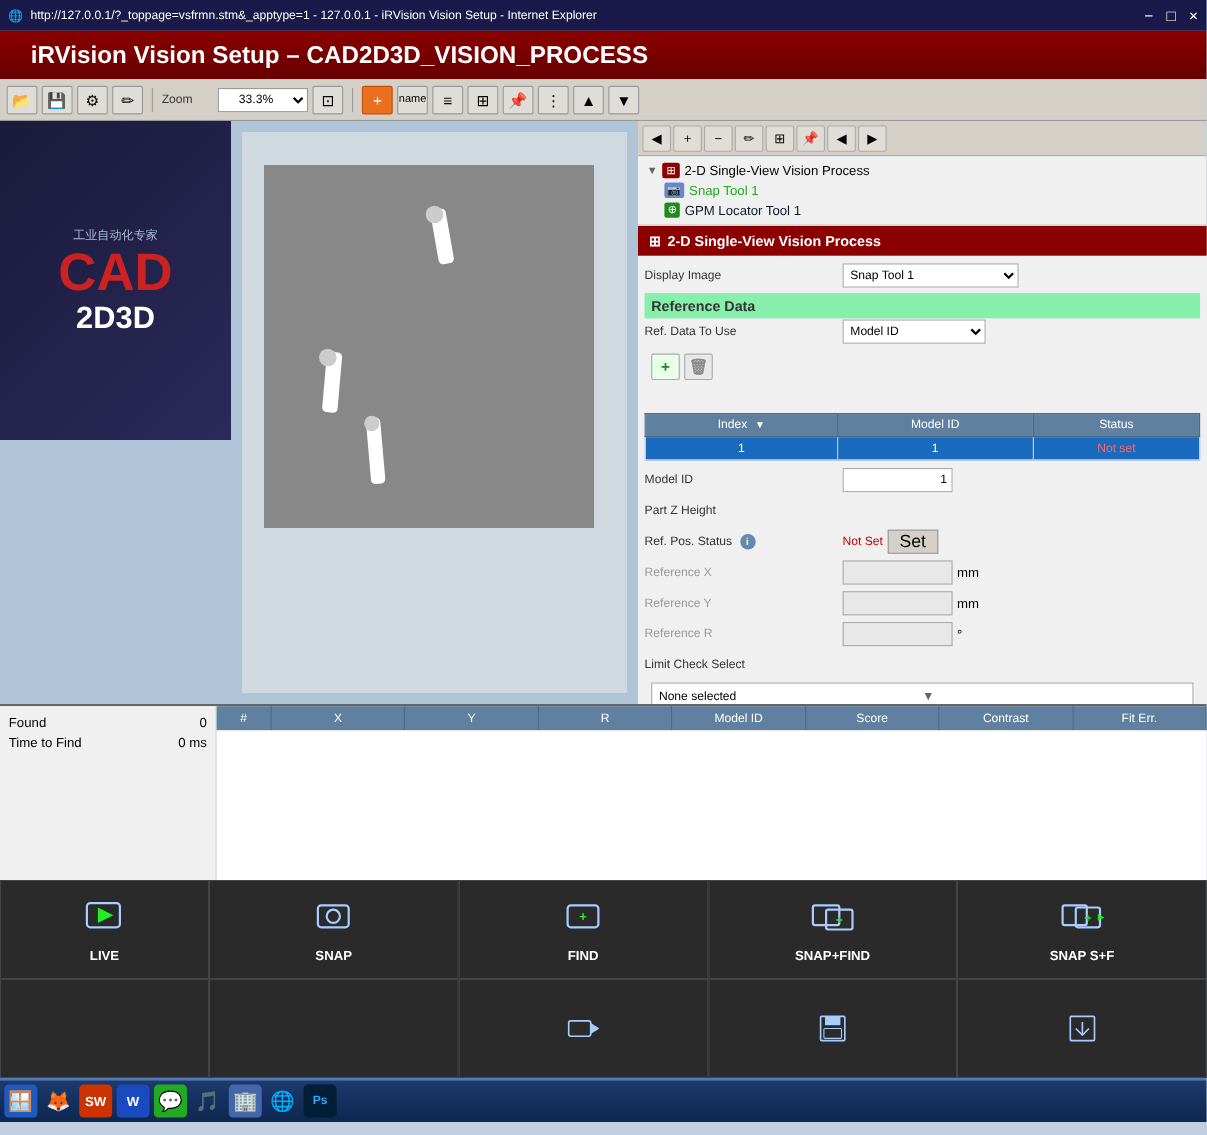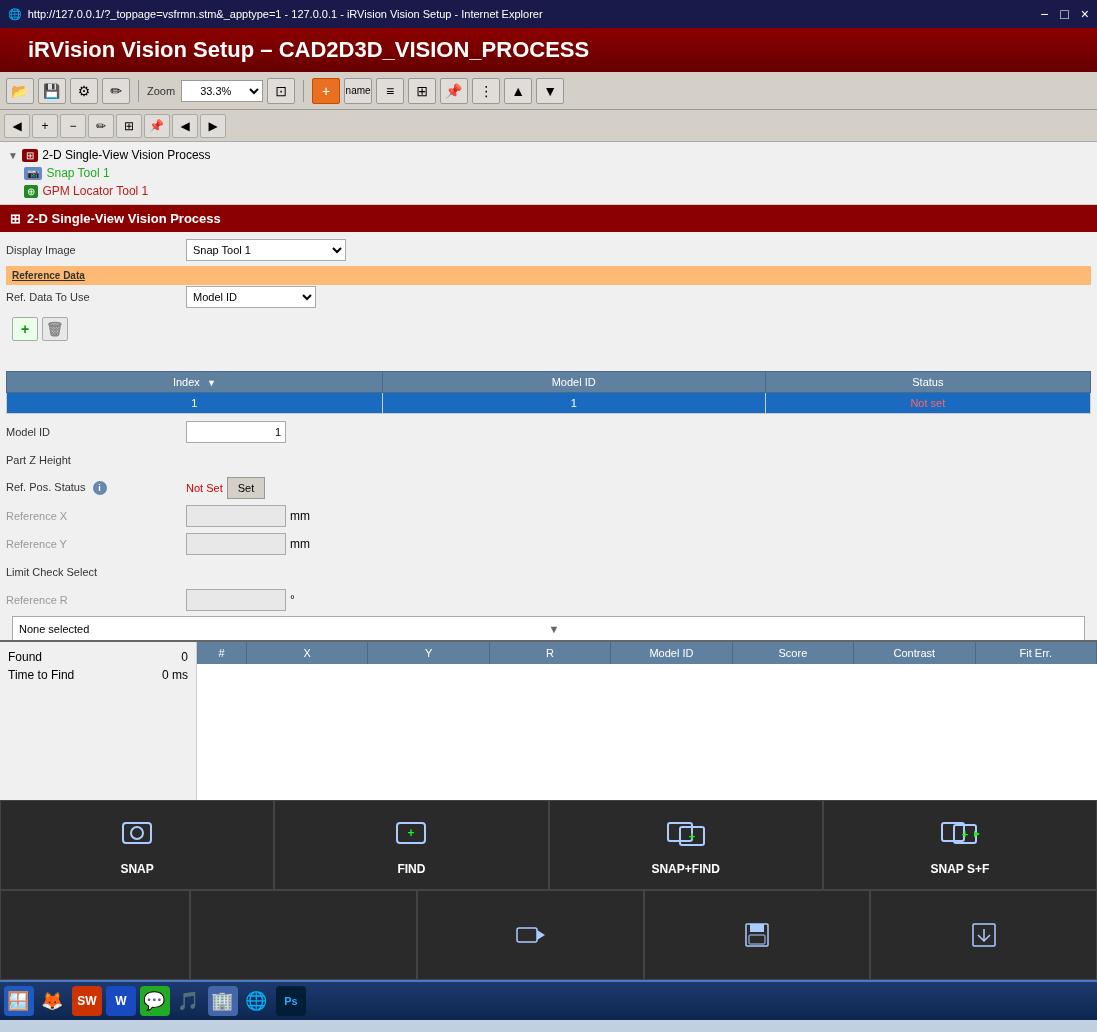--- a/index.html
+++ b/index.html
@@ -44,21 +44,21 @@
     .toolbar-btn {
       width: 28px; height: 26px;
       background: #e0ddd8;
       border: 1px solid #999;
       border-radius: 2px;
       display: flex; align-items: center; justify-content: center;
       cursor: pointer;
       font-size: 14px;
     }
     .toolbar-separator { width: 1px; height: 22px; background: #999; margin: 0 4px; }
-    .zoom-label { font-size: 11px; color: #333; margin-right: 2px; }
+    .zoom-label { font-size: 11px; color: #333; margin-right: 19px; }
     .zoom-select {
       height: 22px; font-size: 11px; border: 1px solid #999; background: white; padding: 0 14px;
     }
 
     
     .main-layout {
       display: flex;
       height: calc(100vh - 28px - 44px - 38px - 180px);
     }
 
@@ -171,25 +171,24 @@
       height: 22px;
       border: 1px solid #aaa;
       background: white;
       font-size: 11px;
       padding: 0 2px;
     }
 
     
     .section-label {
       padding: 4px 6px;
-      font-size: 10px;
+      font-size: 13px;
       font-weight: bold;
       color: #333;
-      background: #fdba74;
-      text-decoration: underline;
+      background: #86efac;
     }
 
     
     .table-toolbar {
       display: flex; gap: 4px;
       padding: 4px 6px;
     }
     .table-btn {
       width: 26px; height: 24px;
       border: 1px solid #aaa;
@@ -228,21 +227,21 @@
     }
     .data-table tr.selected td.not-set { color: #ff6666; }
     .sort-arrow { margin-left: 4px; font-size: 9px; }
 
     
     .status-not-set { color: #cc0000; font-size: 11px; }
     .btn-set {
       background: #d4d0c8;
       border: 1px solid #999;
       padding: 2px 10px;
-      font-size: 11px;
+      font-size: 16px;
       cursor: pointer;
       height: 22px;
     }
 
     
     .none-selected-dropdown {
       display: flex; align-items: center;
       background: white;
       border: 1px solid #aaa;
       height: 26px;
@@ -401,20 +400,43 @@
   <div class="toolbar-btn">≡</div>
   <div class="toolbar-btn">⊞</div>
   <div class="toolbar-btn">📌</div>
   <div class="toolbar-btn">⋮</div>
   <div class="toolbar-btn">▲</div>
   <div class="toolbar-btn">▼</div>
 </div>
 
 <div class="main-layout" style="height: 530px;">
 
+  <div class="left-panel">
+    <div class="cad-logo">
+      <div class="cad-subtitle">工业自动化专家</div>
+      <div class="cad-main-text">CAD</div>
+      <div class="cad-sub-text">2D3D</div>
+    </div>
+    <div class="canvas-area">
+      <div class="canvas-inner">
+        
+        <svg width="300" height="330">
+
+          <rect x="155" y="40" width="14" height="50" rx="4" fill="white" transform="rotate(-10 162 65)"></rect>
+          <circle cx="155" cy="45" r="8" fill="#ccc"></circle>
+
+          <rect x="55" y="170" width="14" height="55" rx="4" fill="white" transform="rotate(5 62 197)"></rect>
+          <circle cx="58" cy="175" r="8" fill="#ccc"></circle>
+
+          <rect x="95" y="230" width="13" height="60" rx="4" fill="white" transform="rotate(-5 101 260)"></rect>
+          <circle cx="98" cy="235" r="7" fill="#ccc"></circle>
+        </svg>
+      </div>
+    </div>
+  </div>
 
   <div class="right-panel-wrapper">
 
     <div class="tree-toolbar">
       <div class="tree-toolbar-btn">◀</div>
       <div class="tree-toolbar-btn">+</div>
       <div class="tree-toolbar-btn">−</div>
       <div class="tree-toolbar-btn">✏</div>
       <div class="tree-toolbar-btn">⊞</div>
       <div class="tree-toolbar-btn">📌</div>
@@ -427,21 +449,21 @@
         <span class="tree-arrow">▼</span>
         <span style="background:#8b0000;color:white;padding:1px 4px;font-size:10px;border-radius:2px;">⊞</span>
         <span>2-D Single-View Vision Process</span>
       </div>
       <div class="tree-item tree-child">
         <span style="background:#6688cc;color:white;padding:1px 3px;font-size:10px;border-radius:2px;">📷</span>
         <span style="color:#22aa22;">Snap Tool 1</span>
       </div>
       <div class="tree-item tree-child">
         <span style="background:#228822;color:white;padding:1px 3px;font-size:10px;border-radius:2px;">⊕</span>
-        <span style="color:#b91c1c;">GPM Locator Tool 1</span>
+        <span style="color:#0f172a;">GPM Locator Tool 1</span>
       </div>
     </div>
 
     <div class="properties-panel">
       <div class="props-header">
         <span>⊞</span>
         <span>2-D Single-View Vision Process</span>
       </div>
       <div class="props-content">
 
@@ -522,29 +544,29 @@
 
         <div class="prop-row">
           <div class="prop-label disabled">Reference Y</div>
           <div class="prop-value">
             <input class="prop-input" style="width: 100px; background: rgb(232, 232, 232);" type="text" value="" disabled="">
             <span>mm</span>
           </div>
         </div>
 
         <div class="prop-row">
-          <div class="prop-label">Limit Check Select</div>
-        </div>
-
-        <div class="prop-row">
           <div class="prop-label disabled">Reference R</div>
           <div class="prop-value">
             <input class="prop-input" style="width: 100px; background: rgb(232, 232, 232);" type="text" value="" disabled="">
             <span>°</span>
           </div>
+        </div>
+
+        <div class="prop-row">
+          <div class="prop-label">Limit Check Select</div>
         </div>
         <div class="none-selected-dropdown">
           <span>None selected</span>
           <span class="dropdown-arrow">▼</span>
         </div>
 
       </div>
     </div>
   </div>
 </div>
@@ -570,20 +592,29 @@
       <div class="results-th">Score</div>
       <div class="results-th">Contrast</div>
       <div class="results-th">Fit Err.</div>
     </div>
     <div class="results-body"></div>
   </div>
 </div>
 
 <div class="action-bar">
   <div class="action-row">
+    <div class="action-btn action-btn-first">
+      <span class="icon" style="position:relative;display:inline-block;">
+        <svg width="40" height="36">
+          <rect x="4" y="6" width="30" height="22" rx="3" stroke="#aaccff" stroke-width="2" fill="none"></rect>
+          <polygon points="14,10 28,17 14,24" fill="#22ee22"></polygon>
+        </svg>
+      </span>
+      <span>LIVE</span>
+    </div>
     <div class="action-btn">
       <span class="icon">
         <svg width="36" height="36">
           <rect x="4" y="8" width="28" height="20" rx="3" stroke="#aaccff" stroke-width="2" fill="none"></rect>
           <circle cx="18" cy="18" r="6" stroke="#aaccff" stroke-width="2" fill="none"></circle>
         </svg>
       </span>
       <span>SNAP</span>
     </div>
     <div class="action-btn">

